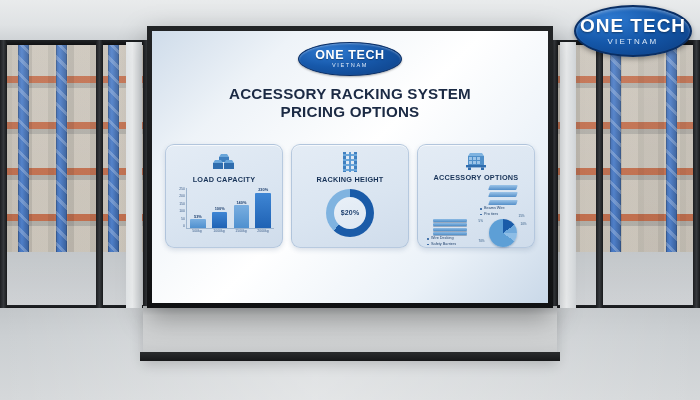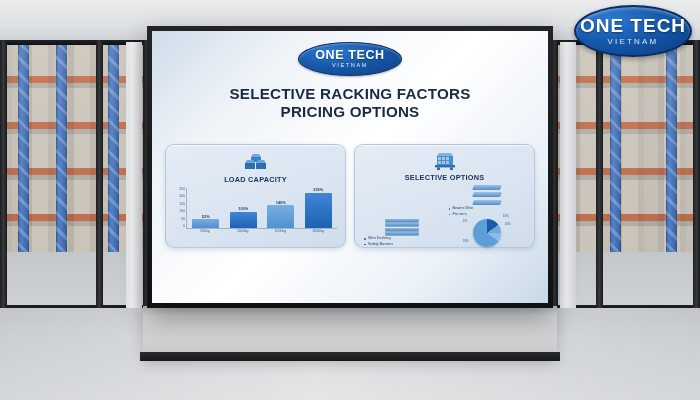--- a/index.html
+++ b/index.html
@@ -285,21 +285,21 @@
     <div class="slide">
 
       <div class="brand">
         <div class="oval">
           <div class="ot">ONE TECH</div>
           <div class="ov">VIETNAM</div>
         </div>
       </div>
 
       <div class="title">
-        <span class="l1">SELECTIVE RACKING FACTORS</span>
+        <span class="l1">ACCESSORY RACKING SYSTEM</span>
         <span class="l2">PRICING OPTIONS</span>
       </div>
 
       <div class="cards">
 
         <div class="card">
           <div class="icn">
             <svg width="24" height="20" viewBox="0 0 24 20">
               <polygon points="9,1 15,1 17,4 7,4" fill="#6aa6da"></polygon>
               <polygon points="7,4 17,4 17,9 7,9" fill="#3f7fbf"></polygon>
@@ -340,40 +340,62 @@
             </div>
             <div class="xaxis">
               <span>500kg</span>
               <span>1000kg</span>
               <span>1500kg</span>
               <span>2000kg</span>
             </div>
           </div>
         </div>
 
+        <div class="card">
+          <div class="icn">
+            <svg width="20" height="22" viewBox="0 0 20 22">
+              <rect x="3" y="1" width="3" height="20" fill="#3f7fbf"></rect>
+              <rect x="14" y="1" width="3" height="20" fill="#3f7fbf"></rect>
+              <rect x="3" y="3" width="14" height="2" fill="#6aa6da"></rect>
+              <rect x="3" y="8" width="14" height="2" fill="#6aa6da"></rect>
+              <rect x="3" y="13" width="14" height="2" fill="#6aa6da"></rect>
+              <rect x="3" y="18" width="14" height="2" fill="#6aa6da"></rect>
+              <rect x="9" y="1" width="2" height="20" fill="#5a98d2"></rect>
+            </svg>
+          </div>
+          <div class="card-head">RACKING HEIGHT</div>
+          <div class="donut-wrap">
+            <div class="donut">
+              <div class="ring" style="background:conic-gradient(#1a5ba8 0deg 223deg, #7fb3e0 223deg 360deg)"></div>
+              <div class="hole">
+                <span>$20%</span>
+              </div>
+            </div>
+          </div>
+        </div>
 
         <div class="card">
           <div class="icn">
             <svg width="26" height="20" viewBox="0 0 26 20">
               <polygon points="7,2 19,2 21,5 5,5" fill="#7fb3e0"></polygon>
               <rect x="5" y="5" width="16" height="9" fill="#4f8fc9"></rect>
               <g fill="#9cc4e8">
                 <rect x="6" y="6" width="3" height="3"></rect>
                     <rect x="10" y="6" width="3" height="3"></rect>
                 <rect x="14" y="6" width="3" height="3"></rect>
                     <rect x="6" y="10" width="3" height="3"></rect>
                 <rect x="10" y="10" width="3" height="3"></rect>
                     <rect x="14" y="10" width="3" height="3"></rect>
               </g>
               <rect x="3" y="14" width="20" height="2.4" fill="#2f6dae"></rect>
               <rect x="5" y="16.4" width="3" height="2.6" fill="#2f6dae"></rect>
               <rect x="18" y="16.4" width="3" height="2.6" fill="#2f6dae"></rect>
             </svg>
           </div>
-          <div class="card-head">SELECTIVE OPTIONS</div>
+          <div class="card-head">ACCESSORY OPTIONS</div>
 
           <div class="acc-body">
             <div class="acc-col l">
               <div class="deck">
                     <i class="a"></i>
                     <i class="b"></i>
                   </div>
               <div class="deck">
                     <i class="a"></i>
                     <i class="b"></i>

